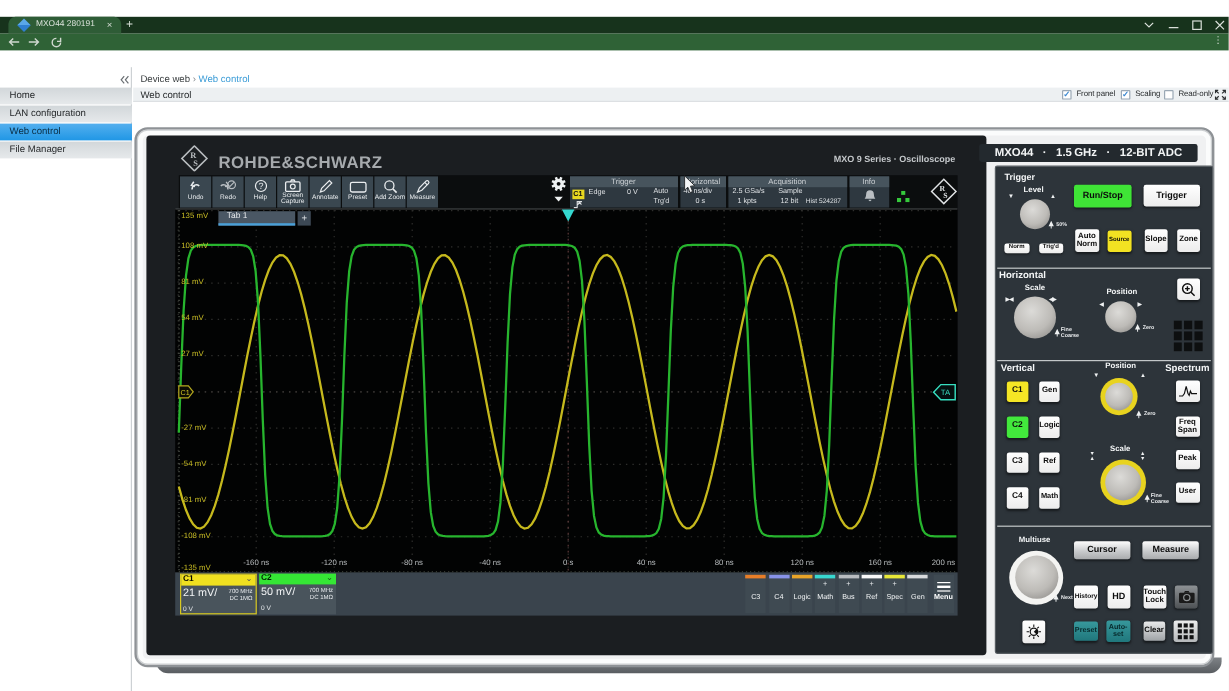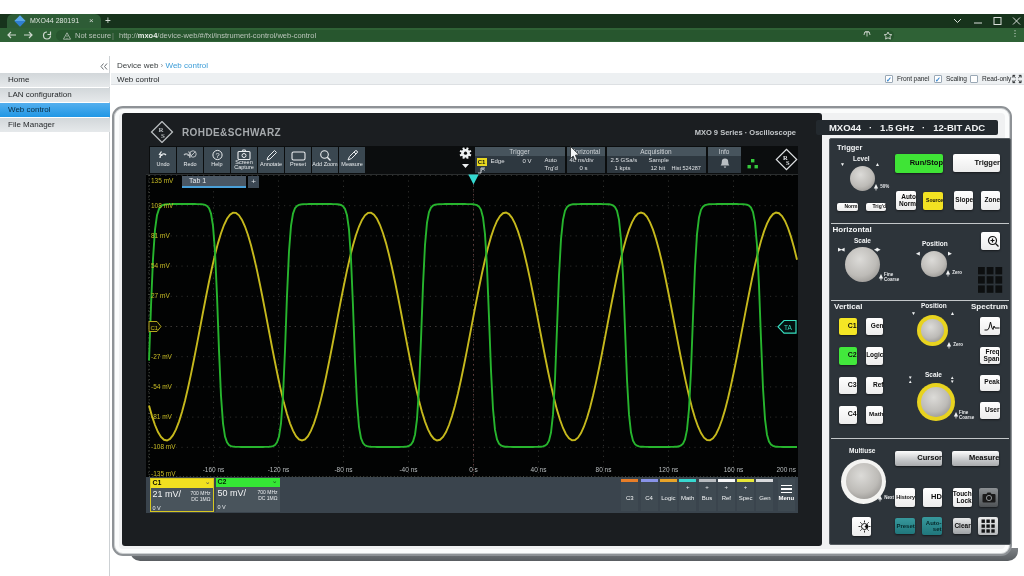--- a/index.html
+++ b/index.html
@@ -21,21 +21,21 @@
 .ckbox{width:8px;height:8px;border:1px solid #9aa8b5;background:#fff;border-radius:1px;font-size:7px;line-height:7px;color:#3a87d0;text-align:center;font-weight:bold}
 
 #stand{left:130px;top:548px;width:888px;height:13px;background:linear-gradient(#7e8286,#595d61);border-radius:0 0 10px 10px}
 #bezel{left:112px;top:106px;width:900px;height:450px;border-radius:11px;background:#f0f1f2;border:2px solid #8e9296;box-shadow:inset 0 0 0 1px #cdd0d2, inset 0 0 0 5px #fbfcfc}
 #screen{left:122px;top:113px;width:700px;height:433px;background:#1b1e21;border-radius:3px}
 #lcd{left:146px;top:174px;width:652px;height:303px;background:#020303}
 #badgestrip{left:146px;top:477px;width:652px;height:36px;background:#3a444d}
 #panel{left:829px;top:138px;width:182px;height:407px;background:#2d343a;border:1px solid #565c61;border-radius:2px}
 #panelhdr{left:816px;top:120px;width:182px;height:15px;background:#23292e;border-radius:2px;color:#f2f4f5;font-size:9.5px;font-weight:bold;line-height:15px;text-align:center}
 .sep{left:831px;width:178px;height:1px;background:#c3c7c9}
-.wbtn{background:linear-gradient(#ffffff,#ececec);border-radius:2px;color:#0c0c0c;font-weight:bold;text-align:right;box-shadow:0 1px 2px rgba(0,0,0,.5)}
+.wbtn{background:linear-gradient(#ffffff,#ececec);border-radius:2px;color:#0c0c0c;font-weight:bold;text-align:center;box-shadow:0 1px 2px rgba(0,0,0,.5)}
 .plab{color:#f4f6f7;font-weight:bold;font-size:7.5px}
 .tiny{color:#e8eaec;font-size:4.5px;font-weight:bold}
 .knob{border-radius:50%;background:radial-gradient(circle at 42% 35%,#dcdbd8,#bdbbb7 55%,#969491 85%,#8a8885)}
 
 .tbtn{top:147px;width:26px;height:26px;background:#3a4750;color:#e9ecee;font-size:5.5px;text-align:center}
 .ibox{top:147px;height:26px;background:#2e3840}
 .ibhdr{left:0;top:0;width:100%;height:9px;background:#47545d;color:#ccd1d5;font-size:6.5px;text-align:center;line-height:9px}
 .it{position:absolute;font-size:6px;color:#dde0e3}
 .tlab{position:absolute;font-size:6.5px;color:#b8bcbe}
 </style></head>
@@ -58,34 +58,20 @@
       </g>
     </svg>
 <div class="abs" id="addrbar"></div>
 <svg class="abs" style="left:6px;top:30px" width="48" height="10" viewBox="0 0 48 10">
       <g stroke="#cfd8cf" stroke-width="1.2" fill="none">
         <path d="M10 5 H2 M5 2 L2 5 l3 3"></path>
         <path d="M18 5 h8 M23 2 l3 3 -3 3"></path>
         <path d="M41 2 a3.5 3.5 0 1 0 3.5 3.5 M44.5 1.5 v3 h-3"></path>
       </g>
     </svg>
-<div class="abs" id="urlpill">
-      <svg class="abs" style="left:7px;top:2px" width="8" height="8" viewBox="0 0 10 10">
-        <path d="M5 1 L9.5 9 H0.5 Z M5 4 v2.2 M5 7.4 v1" stroke="#b9c4ba" stroke-width="1" fill="none"></path>
-      </svg>
-      <span class="abs" style="left:19px">Not secure</span>
-      <span class="abs" style="left:56px;color:#7f8e80">|</span>
-      <span class="abs" style="left:63px">http://<b style="color:#e8eee8">mxo4</b>/device-web/#/fxi/instrument-control/web-control</span>
-<svg class="abs" style="left:806px;top:1.5px" width="34" height="9" viewBox="0 0 34 9">
-        <g stroke="#c2ccc2" stroke-width="1" fill="none">
-          <path d="M2 4 a3 4 0 0 1 6 0 M5 0.5 v5 M3.5 2 L5 0.5 6.5 2"></path>
-          <path d="M26 1 l1.2 2.4 2.6.3 -1.9 1.8.5 2.6 -2.4-1.3 -2.4 1.3.5-2.6 -1.9-1.8 2.6-.3 Z"></path>
-        </g>
-      </svg>
-    </div>
 <div class="abs" style="left:1011px;top:29px;color:#dde3dd;font-size:8px;letter-spacing:0">⋮</div>
 <div class="abs" id="sidebar">
       <svg class="abs" style="left:100px;top:7px" width="8" height="7" viewBox="0 0 8 7">
         <path d="M3.5 0.5 L1 3.5 l2.5 3 M7 0.5 L4.5 3.5 l2.5 3" stroke="#6a6f73" stroke-width="1" fill="none"></path>
       </svg>
 <div class="abs sbitem" style="top:17px">Home</div>
 <div class="abs sbitem" style="top:32px">LAN configuration</div>
 <div class="abs sbitem" style="top:47px;background:linear-gradient(#54afee,#2097e5);color:#0a2c42">Web control</div>
 <div class="abs sbitem" style="top:62px">File Manager</div>
     </div>
@@ -110,21 +96,21 @@
 <div class="abs" id="bezel"></div>
 <div class="abs" id="screen"></div>
 
 <svg class="abs" style="left:150px;top:121px" width="24" height="22" viewBox="0 0 24 22">
       <g transform="translate(12,11)">
         <rect x="-7.4" y="-7.4" width="14.8" height="14.8" transform="rotate(45)" fill="none" stroke="#b8bcbf" stroke-width="1.3"></rect>
         <text x="-3.5" y="-0.5" fill="#b8bcbf" font-size="7" font-weight="bold" font-family="Liberation Serif">R</text>
         <text x="-1" y="6" fill="#b8bcbf" font-size="7" font-weight="bold" font-family="Liberation Serif">S</text>
       </g>
     </svg>
-<div class="abs" style="left:182px;top:127px;font-size:10px;font-weight:bold;color:#a6aaad;letter-spacing:.4px">ROHDE&amp;SCHWARZ</div>
+<div class="abs" style="left:182px;top:127px;font-size:14px;font-weight:bold;color:#a6aaad;letter-spacing:.4px">ROHDE&amp;SCHWARZ</div>
 <div class="abs" style="left:600px;top:128px;width:196px;text-align:right;font-size:7.5px;font-weight:bold;color:#c4c8cb">MXO 9 Series · Oscilloscope</div>
 
 <div class="abs" style="left:149px;top:146px;width:649px;height:28px;background:#0b0d0e"></div>
 <div class="abs tbtn" style="left:150px"><svg width="14" height="13" viewBox="0 0 14 13" style="margin-top:2px">
         <path d="M4 9 C4 5 8 4 10 6 M5.5 2.5 L3.5 5.5 6.5 6.5" stroke="#e9ecee" stroke-width="1.3" fill="none"></path>
       </svg><div style="margin-top:-2px">Undo</div></div>
 <div class="abs tbtn" style="left:177px"><svg width="16" height="13" viewBox="0 0 16 13" style="margin-top:2px">
         <path d="M8 9 C8 5 4 4 2 6 M6.5 2.5 L8.5 5.5 5.5 6.5" stroke="#b9bec2" stroke-width="1.2" fill="none"></path>
         <circle cx="11" cy="5" r="3.2" stroke="#b9bec2" stroke-width="1" fill="none"></circle>
         <path d="M8.8 7.2 L13.2 2.8" stroke="#b9bec2" stroke-width="1"></path>

